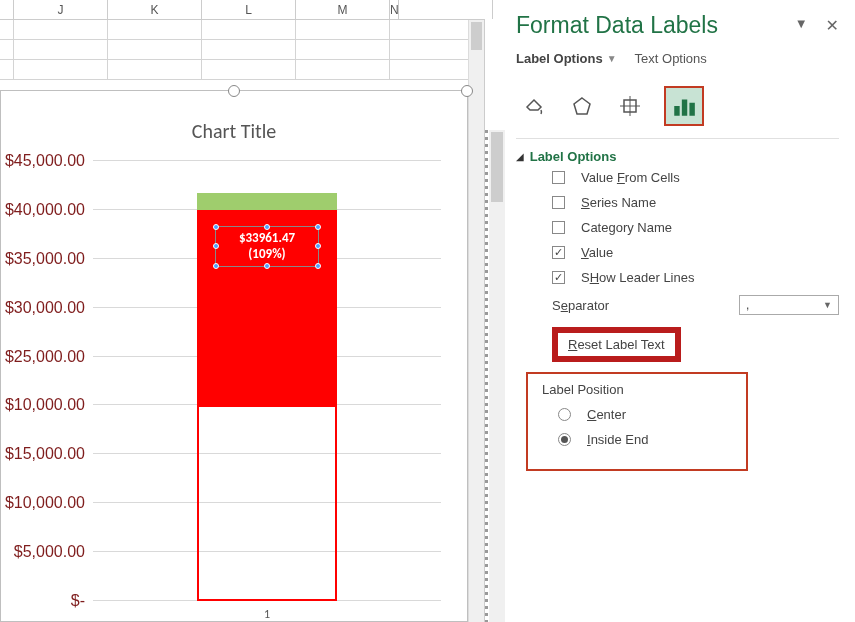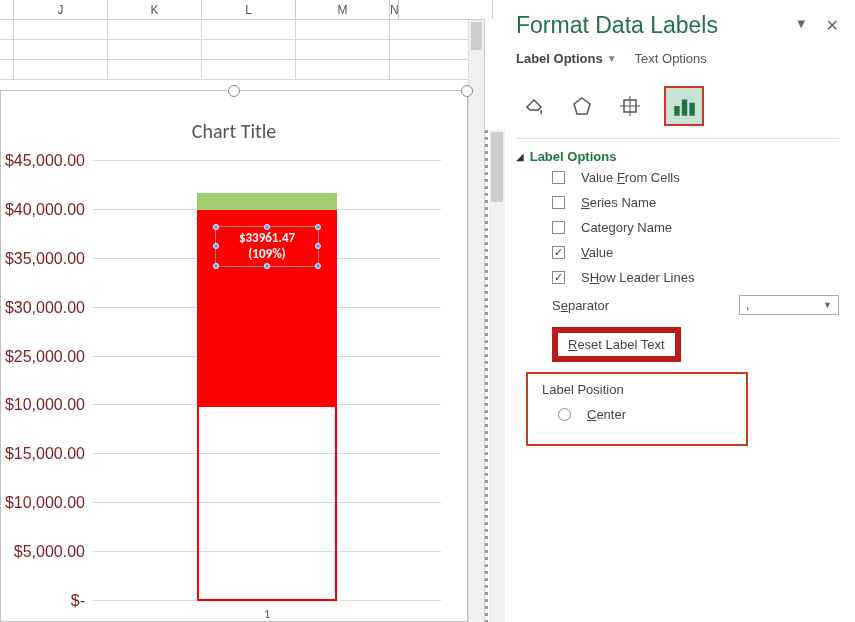--- a/index.html
+++ b/index.html
@@ -509,14 +509,20 @@
   <div class="reset-btn">
     <span><span class="u">R</span><span>eset Label Text</span></span>
   </div>
 
   <div class="position-box">
     <div class="subhead">Label Position</div>
     <div class="rad-row">
       <span class="rad"></span>
       <span><span class="u">C</span><span>enter</span></span>
     </div>
+    <div class="rad-row">
+      <span class="rad">
+          <span class="dot"></span>
+        </span>
+      <span><span class="u">I</span><span>nside End</span></span>
+    </div>
   </div>
 </div>
 
 </body></html>

